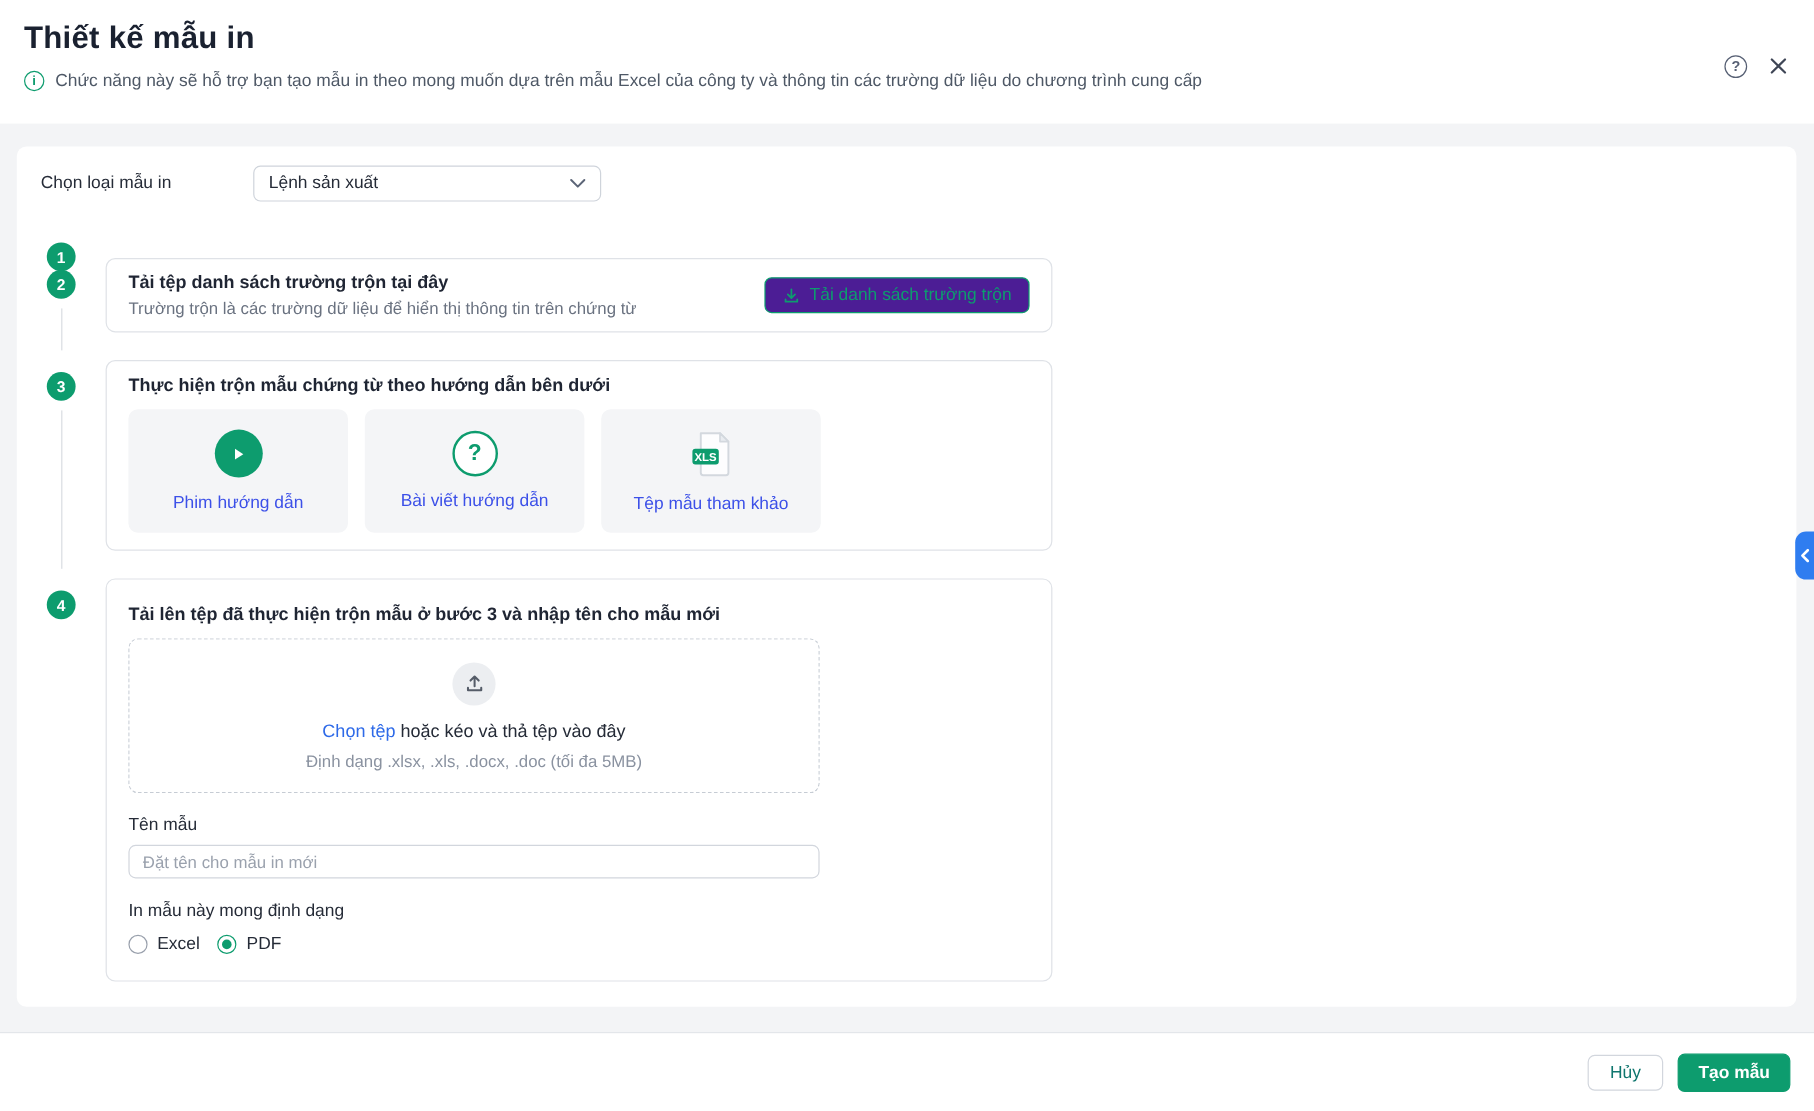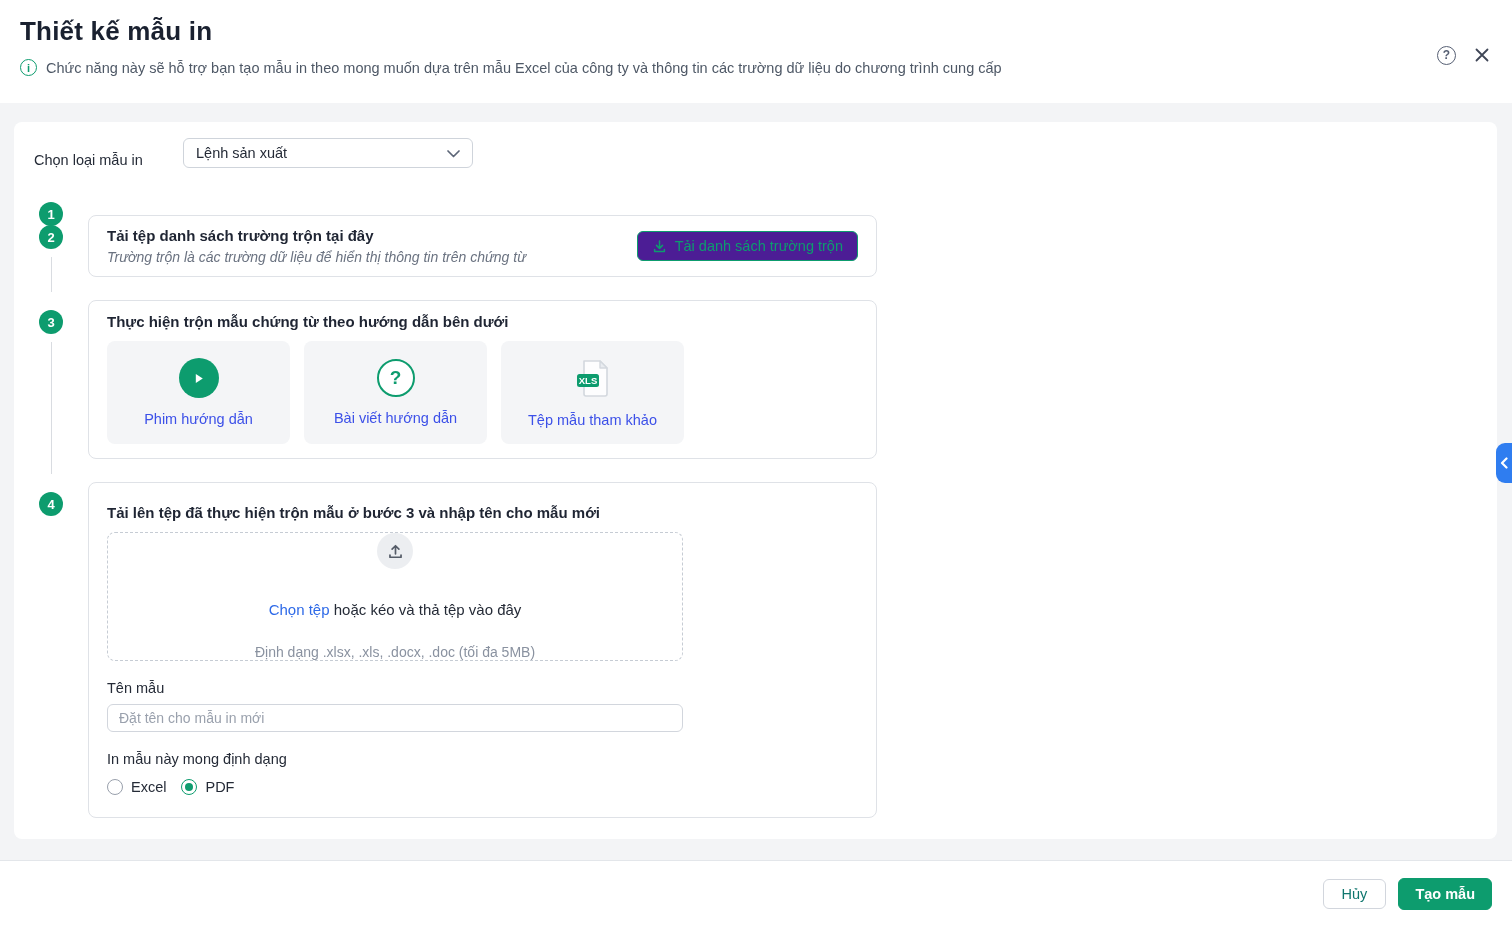--- a/index.html
+++ b/index.html
@@ -24,21 +24,21 @@
     width:19px; height:19px; border:1.7px solid #576074; border-radius:50%;
     color:#576074; font-size:12px; font-weight:700; display:flex;
     align-items:center; justify-content:center; cursor:pointer; background:#fff;
   }
   .close-btn { width:20px; height:20px; cursor:pointer; color:#3f4656; display:flex; align-items:center; justify-content:center; }
 
   
   .main { height:757px; padding:19px 15px 21px 14px; background:#f3f4f6; }
   .card { background:#fff; border-radius:8px; width:100%; height:100%; padding:16px 20px; }
 
-  .type-row { display:flex; align-items:flex-end; margin-bottom:24px; }
+  .type-row { display:flex; align-items:center; margin-bottom:24px;gap:28px; }
   .type-label { width:149px; font-size:14.5px; color:#252b37; }
   .select {
     width:290px; height:30px; border:1px solid #cfd4db; border-radius:6px;
     display:flex; align-items:center; justify-content:space-between;
     padding:0 12px; font-size:14.5px; color:#252b37; cursor:pointer; background:#fff;
   }
 
   
   .step { display:flex; margin-bottom:23px; }
   .step:last-child { margin-bottom:0; }
@@ -52,21 +52,21 @@
     position:absolute; left:16.5px; top:42px; bottom:-15px; width:1px; background:#d9dce1;
   }
   .step-box {
     width:789px; border:1px solid #dfe2e7; border-radius:8px; background:#fff;
   }
   .step-title { font-size:15px; font-weight:700; color:#1f2533; }
 
   .box-1 { padding:13px 18px; display:flex; align-items:center; }
 
   .box-2 { padding:11px 18px; display:flex; align-items:center; justify-content:space-between; }
-  .box-2 .subtitle { font-size:14px; font-style:italic; color:#6a7280; margin-top:5px; }
+  .box-2 .subtitle { font-size:14px; color:#6a7280; margin-top:5px; }
   .dl-btn {
     display:flex; align-items:center; gap:8px; border:1px solid #0d9c6e; border-radius:6px;
     background:#4c1d95; color:#0d9c6e; font-size:14.5px; padding:6px 14px; cursor:pointer;
     font-family:inherit;
   }
 
   .box-3 { padding:12px 18px 14px 18px; }
   .guide-row { display:flex; gap:14px; margin-top:11px; }
   .guide-card {
     width:183px; height:103px; background:#f4f5f7; border-radius:8px; cursor:pointer;
@@ -79,21 +79,21 @@
   }
   .q-circle {
     width:38px; height:38px; border-radius:50%; border:2.5px solid #0d9c6e;
     color:#0d9c6e; font-size:19px; font-weight:700;
     display:flex; align-items:center; justify-content:center; background:#fff;
   }
 
   .box-4 { padding:21px 18px 22px 18px; }
   .dropzone {
     margin-top:11px; width:576px; height:129px; border:1.5px dashed #c6ccd4; border-radius:8px;
-    display:flex; flex-direction:column; align-items:center; justify-content:space-between; cursor:pointer;
+    display:flex; flex-direction:column; align-items:center; justify-content:center; cursor:pointer;
     background:#fff;
   }
   .up-circle {
     width:36px; height:36px; border-radius:50%; background:#eceef1;
     display:flex; align-items:center; justify-content:center; margin-bottom:13px;
   }
   .dz-line1 { font-size:15px; color:#252b37; }
   .dz-line1 .link { color:#2e6ae8; cursor:pointer; }
   .dz-line2 { font-size:14px; color:#8a92a0; margin-top:8px; }
 

